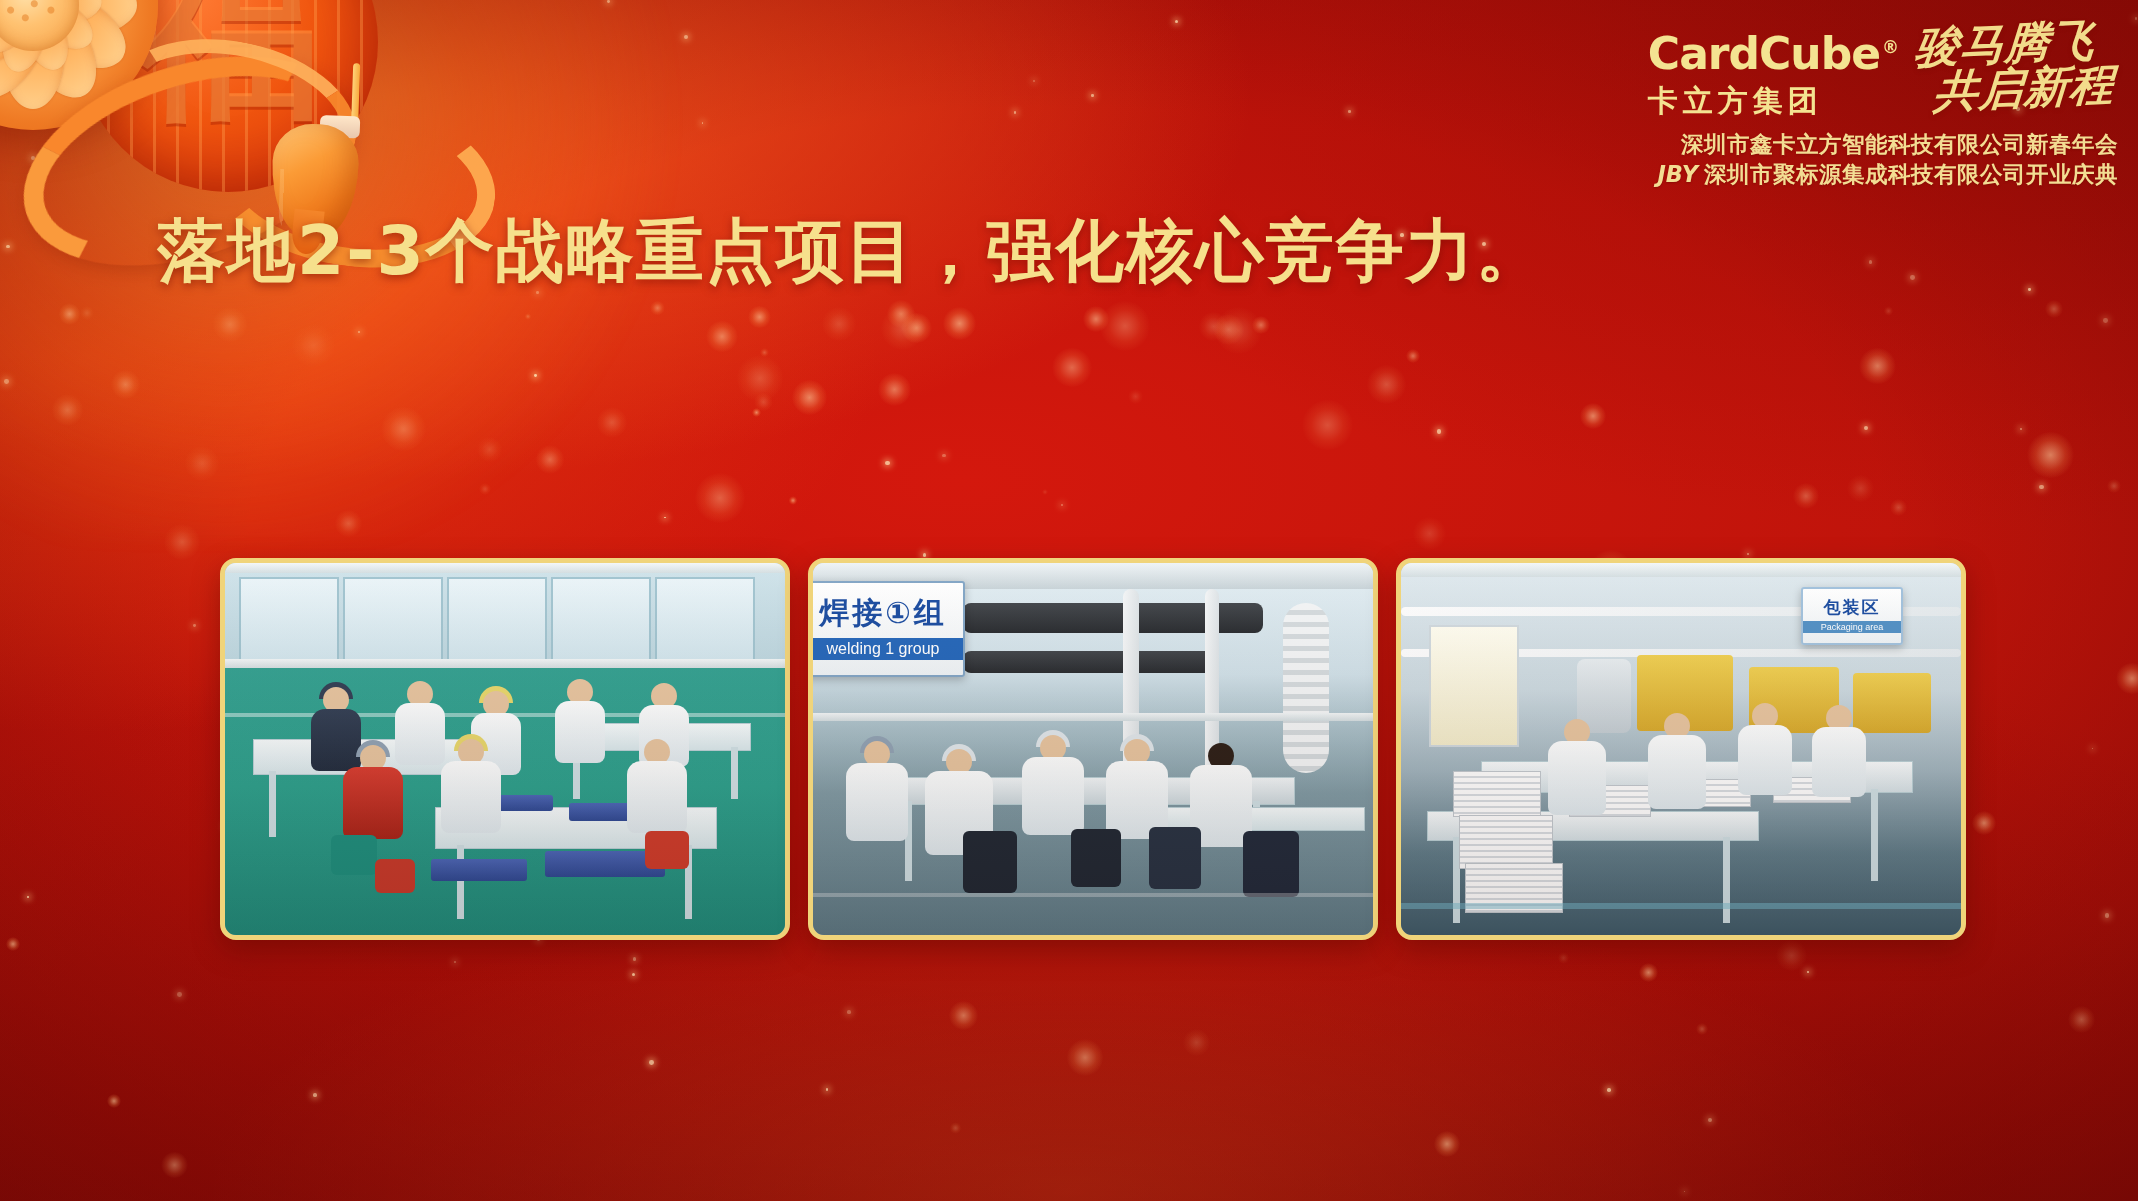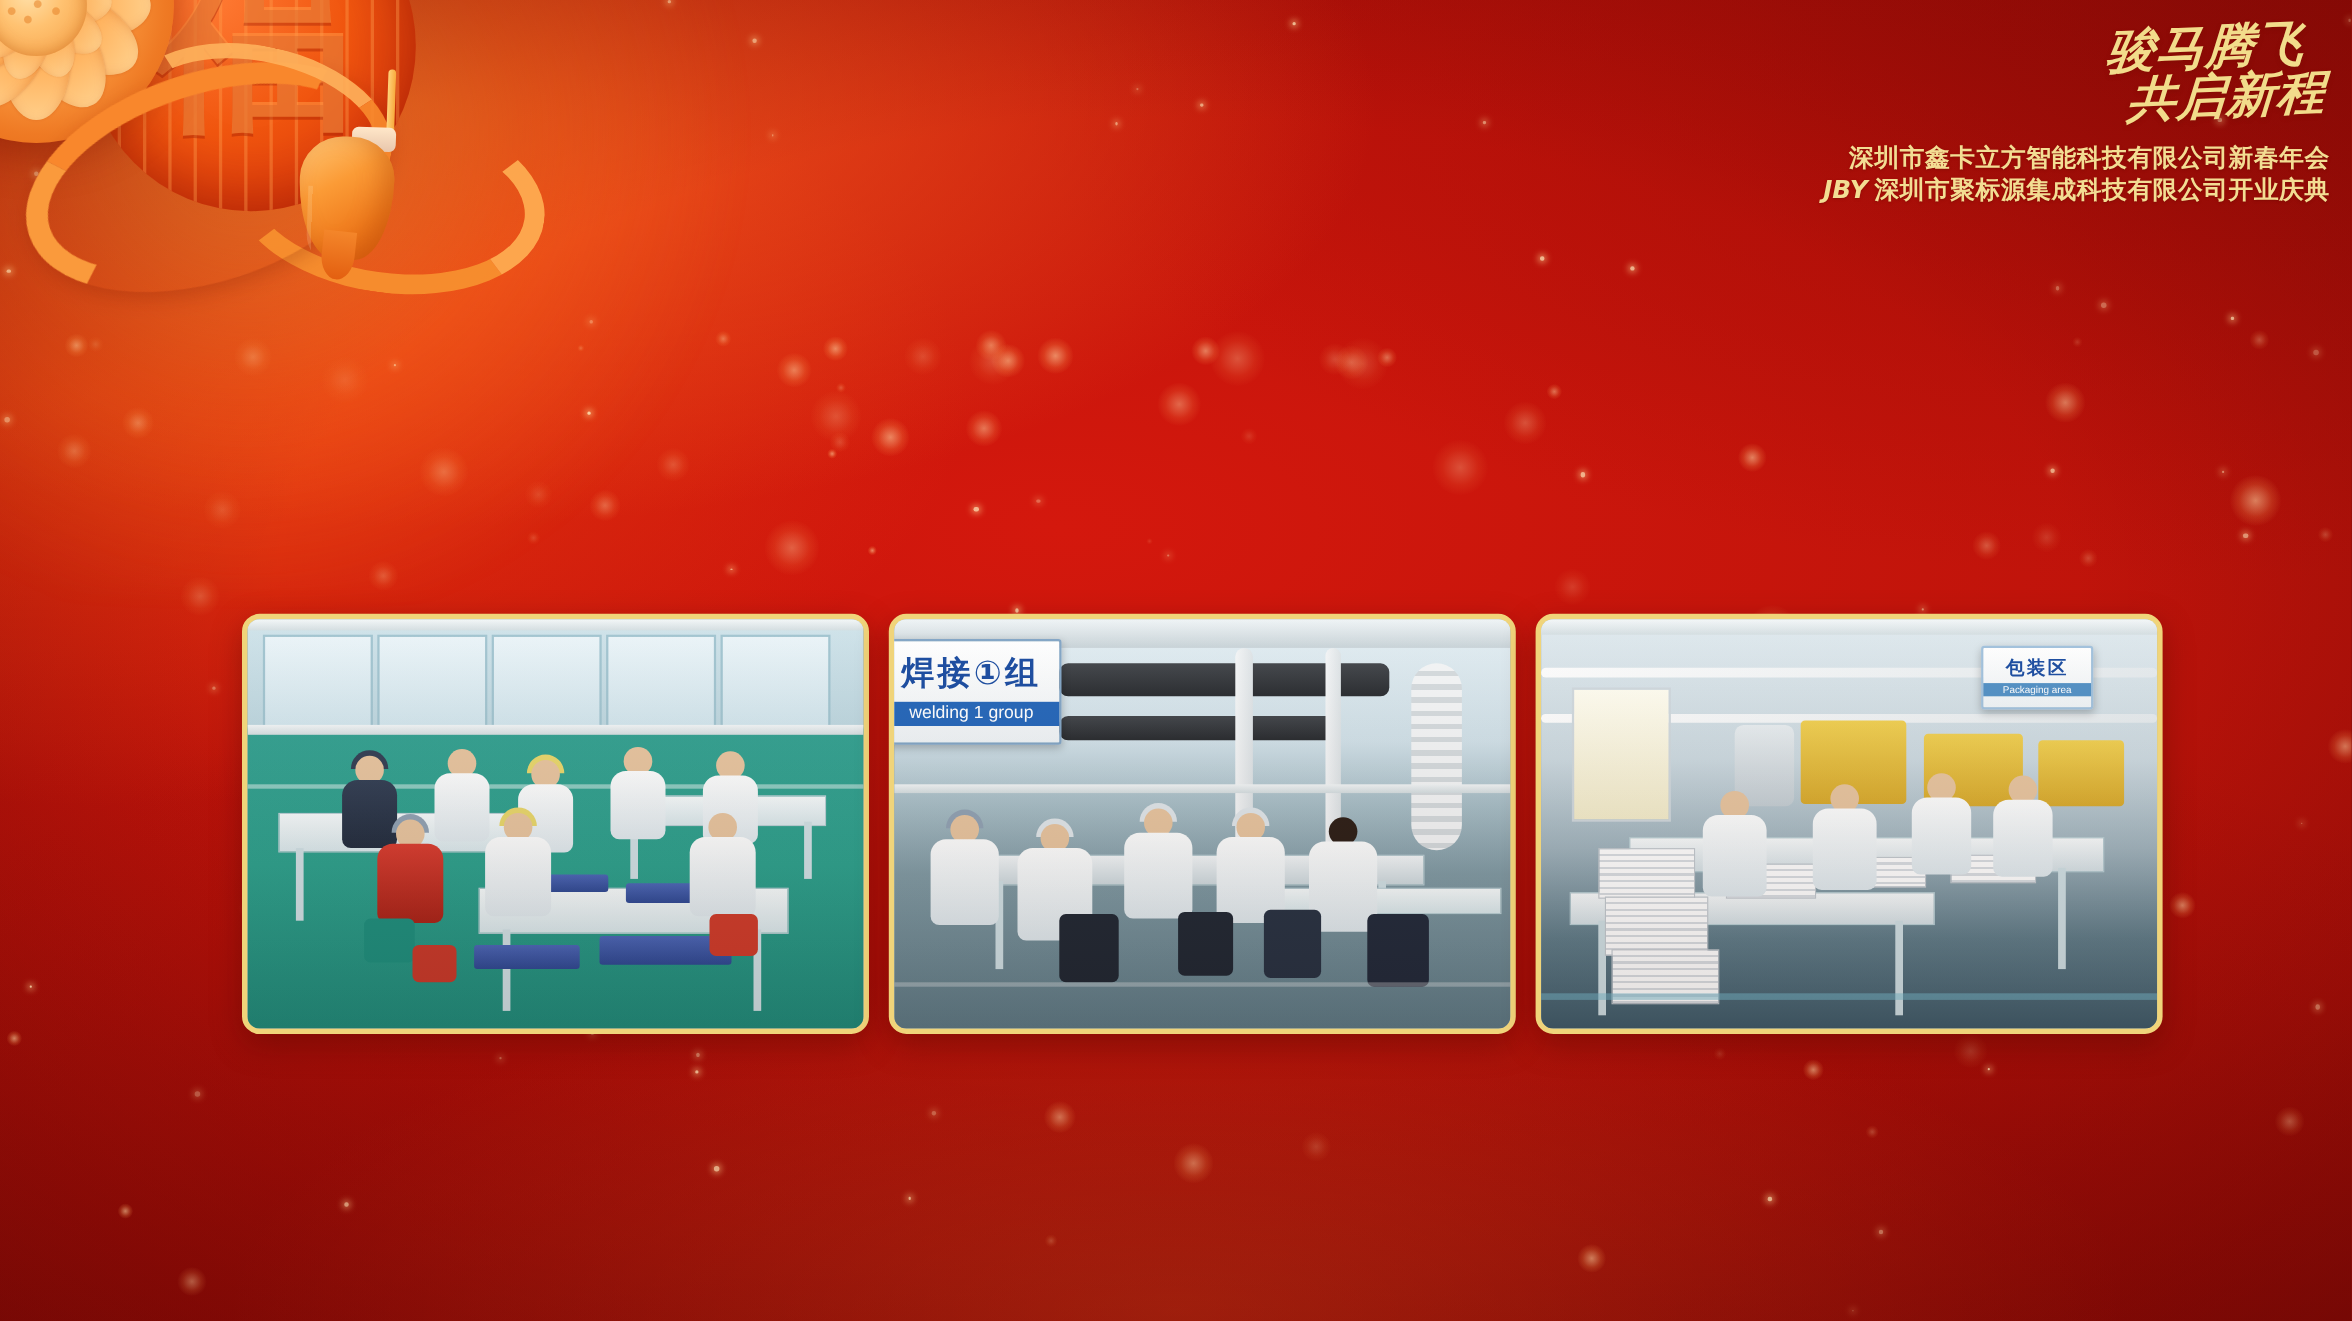--- a/index.html
+++ b/index.html
@@ -470,24 +470,29 @@
     <div class="ribbon-b"></div>
     <div class="tassel">
       <div class="rod"></div>
         <div class="cap"></div>
         <div class="body"></div>
         <div class="tip"></div>
     </div>
   </div>
 
   <div class="headline">
+    <div class="title-sub">落地2-3个战略重点项目，强化核心竞争力。</div>
   </div>
 
   <div class="brand">
     <div class="brand-row">
+      <div class="brand-left">
+        <div class="brand-en"><span>CardCube</span><sup>®</sup></div>
+        <div class="brand-cn">卡立方集团</div>
+      </div>
       <div class="brand-calli">
         <span class="l1">骏马腾飞</span>
         <span class="l2">共启新程</span>
       </div>
     </div>
     <div class="brand-lines">
       <div class="brand-line">深圳市鑫卡立方智能科技有限公司新春年会</div>
       <div class="brand-line"><span class="jby">JBY</span><span>深圳市聚标源集成科技有限公司开业庆典</span></div>
     </div>
   </div>

